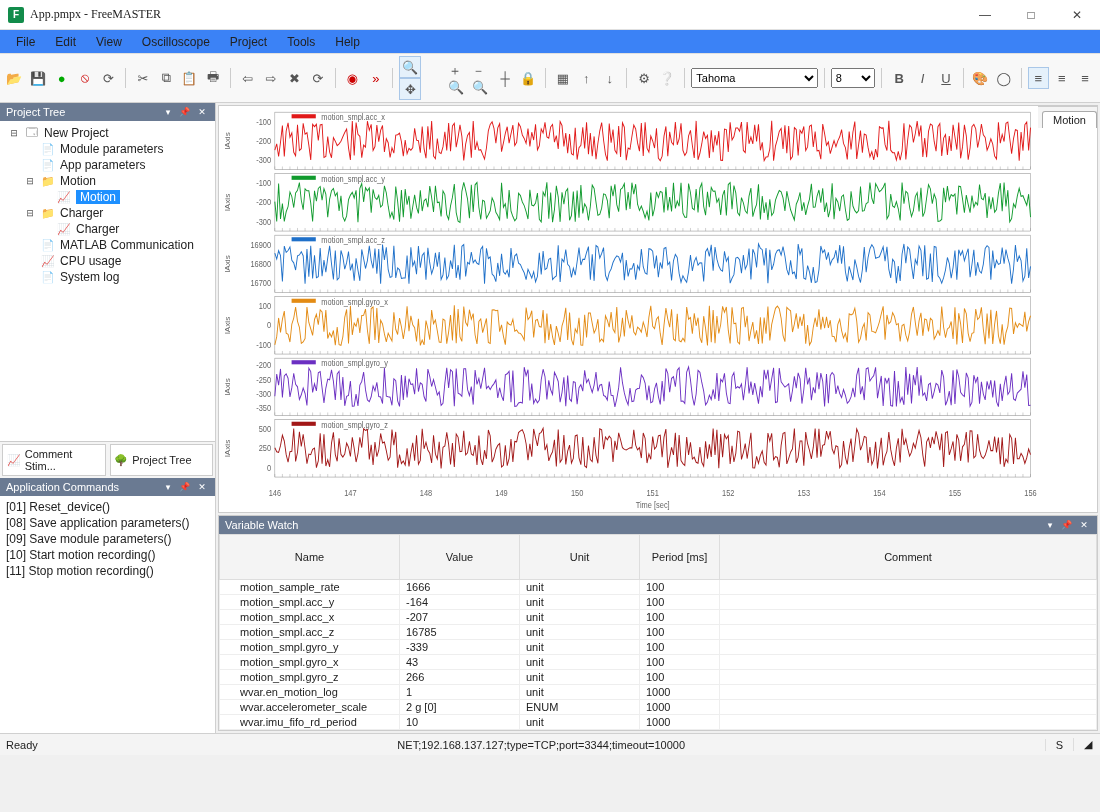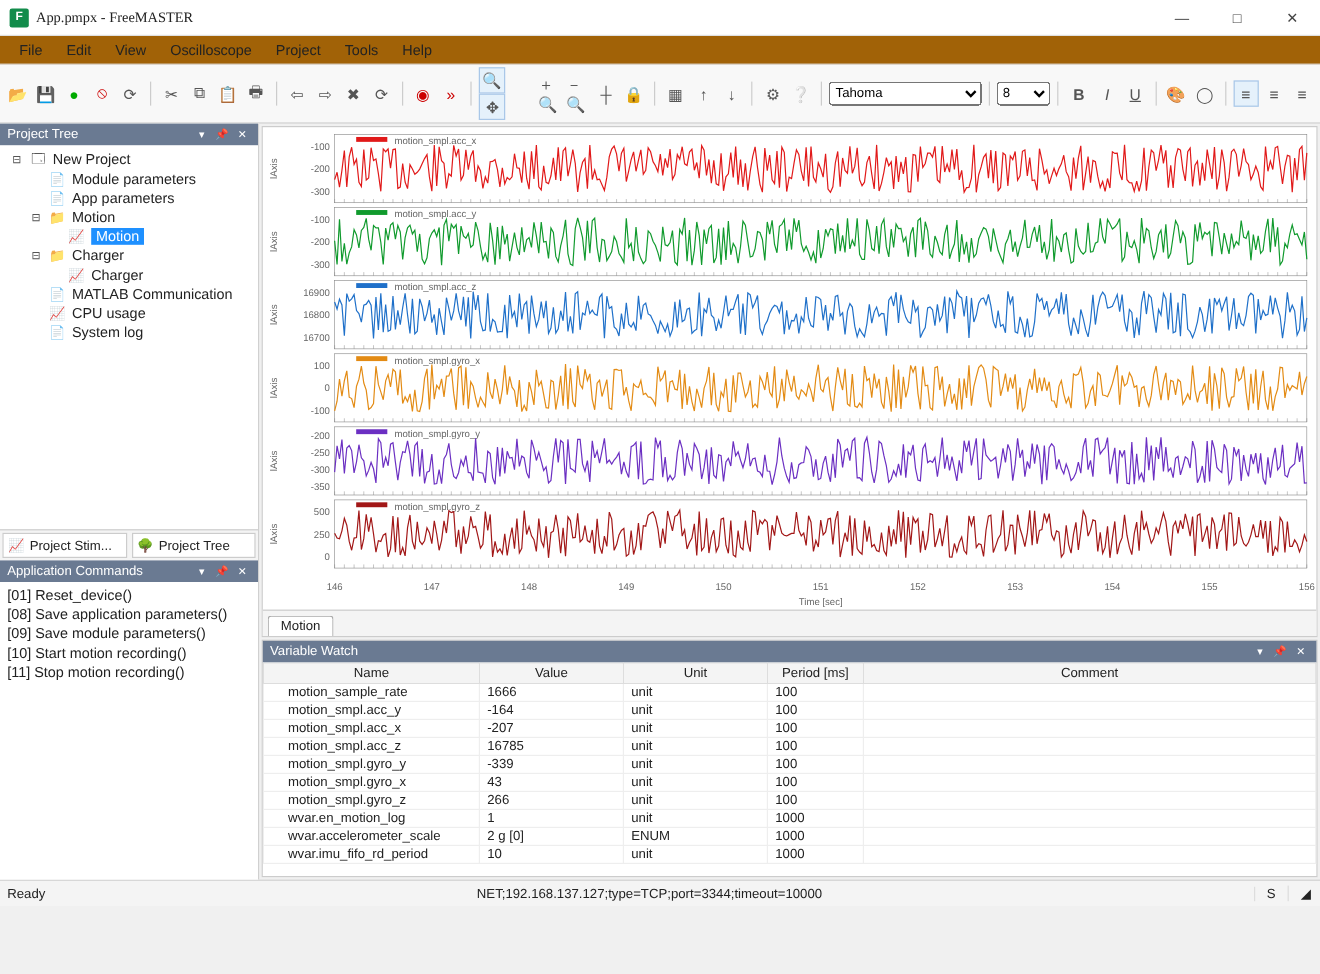--- a/index.html
+++ b/index.html
@@ -3,21 +3,21 @@
 <meta charset="utf-8">
 <style>
   * { margin: 0; padding: 0; box-sizing: border-box; font-family: "Segoe UI", Tahoma, sans-serif; }
   body { width: 1100px; height: 812px; background: #f0f0f0; font-size: 12px; color: #222; }
   
   .title-bar { height: 30px; background: #fff; display: flex; align-items: center; border-bottom: 1px solid #e0e0e0; }
   .title-bar .icon-app { width: 16px; height: 16px; margin: 0 6px 0 8px; background: #128c4b; color: #fff; font-weight: bold; font-size: 10px; line-height: 16px; text-align: center; border-radius: 2px; }
   .title-bar .title-text { flex: 1; font-family: Liberation Serif, serif; }
   .win-btn { width: 46px; height: 30px; text-align: center; line-height: 30px; font-family: "Segoe MDL2 Assets","Segoe UI Symbol",sans-serif; color: #444; }
   
-  .menu-bar { height: 24px; background: #a16207; padding: 0 6px; display: flex; align-items: center; border-bottom: 1px solid #e0e0e0; }
+  .menu-bar { height: 24px; background: #3b82f6; padding: 0 6px; display: flex; align-items: center; border-bottom: 1px solid #e0e0e0; }
   .menu-bar .menu-item { padding: 2px 10px; }
   
   .toolbar-row { min-height: 28px; background: #f8f8f8; display: flex; align-items: center; padding: 2px 4px; border-bottom: 1px solid #d0d0d0; flex-wrap: nowrap; gap: 2px; }
   .tb-btn { width: 22px; height: 22px; display: inline-flex; align-items: center; justify-content: center; font-size: 13px; color: #555; border: 1px solid transparent; }
   .tb-sep { width: 1px; height: 20px; background: #ccc; margin: 0 4px; }
   .tb-select { height: 20px; font-size: 11px; }
   .tb-group-highlight .tb-btn { border: 1px solid #a9c7e8; background: #e5f1fb; }
   
   .main-row { display: flex; height: 630px; }
   .left-col { width: 216px; background: #fff; display: flex; flex-direction: column; border-right: 1px solid #d0d0d0; }
@@ -34,28 +34,28 @@
   .tree-exp { width: 12px; text-align: center; color: #555; font-size: 9px; user-select: none; }
   .tree-icon { width: 16px; height: 14px; margin: 0 4px; display: inline-flex; align-items: center; justify-content: center; font-size: 11px; }
   .tree-label { }
   .tree-label.selected { background: #1e90ff; color: #fff; padding: 0 4px; }
   
   .project-tabs { display: flex; border-top: 1px solid #ccc; background: #f4f4f4; }
   .project-tabs .ptab { flex: 1; border: 1px solid #ccc; margin: 2px; padding: 3px 4px; font-size: 11px; display: flex; align-items: center; gap: 4px; background:#fff;}
   
   .app-cmds { flex: 1; overflow: auto; padding: 3px 6px; font-size: 12px; line-height: 16px; }
   
-  .scope-wrap { flex: 1; background: #fff; border: 1px solid #ccc; margin: 2px; display: flex; flex-direction: column; }
+  .scope-wrap { flex: 1; background: #fff; border: 1px solid #ccc; margin: 2px; display: flex; flex-direction: row; }
   .scope-canvas { flex: 1; }
   .scope-tabrow { height: 22px; background: #f4f4f4; border-top: 1px solid #ccc; display: flex; align-items: flex-end; padding-left: 4px; }
   .scope-tab { border: 1px solid #aaa; border-bottom: none; background: #fff; padding: 2px 10px; font-size: 11px; border-radius: 3px 3px 0 0; }
   
   .varwatch { background: #fff; border: 1px solid #ccc; margin: 0 2px 2px 2px; display: flex; flex-direction: column; height: 268px; }
   .varwatch table { border-collapse: collapse; width: 100%; font-size: 11px; table-layout: fixed; }
-  .varwatch thead th { background: #f4f4f4; border: 1px solid #ddd; padding: 2px 4px; font-weight: normal; position: sticky; top: 0;}
+  .varwatch thead th { background: #f4f4f4; border: 1px solid #ddd; padding: 16px 4px; font-weight: normal; position: sticky; top: 0;}
   .varwatch tbody td { border: 1px solid #eee; padding: 1px 6px; white-space: nowrap; overflow: hidden; text-overflow: ellipsis;}
   .varwatch tbody tr td:first-child { padding-left: 20px; }
   .varwatch-body { overflow: auto; flex: 1; }
   
   .status-bar { height: 22px; background: #f4f4f4; border-top: 1px solid #d0d0d0; display: flex; align-items: center; font-size: 11px; padding: 0 6px; }
   .status-bar .fill { flex: 1; }
   .status-bar .cell { padding: 0 10px; border-left: 1px solid #ddd; }
   
   svg text { font-size: 8px; fill: #666; font-family: Tahoma, sans-serif; }
 </style>
@@ -221,21 +221,21 @@
                   <span class="tree-label">System log</span>
                 </div>
               </li>
             </ul>
         </li>
       </ul>
     </div>
     <div class="project-tabs">
       <div class="ptab">
           <span>📈</span>
-          <span>Project Stim...</span>
+          <span>Comment Stim...</span>
         </div>
       <div class="ptab">
           <span>🌳</span>
           <span>Project Tree</span>
         </div>
     </div>
 
     <div class="pane-hdr">
       <span>Application Commands</span>
       <span class="fill"></span>

